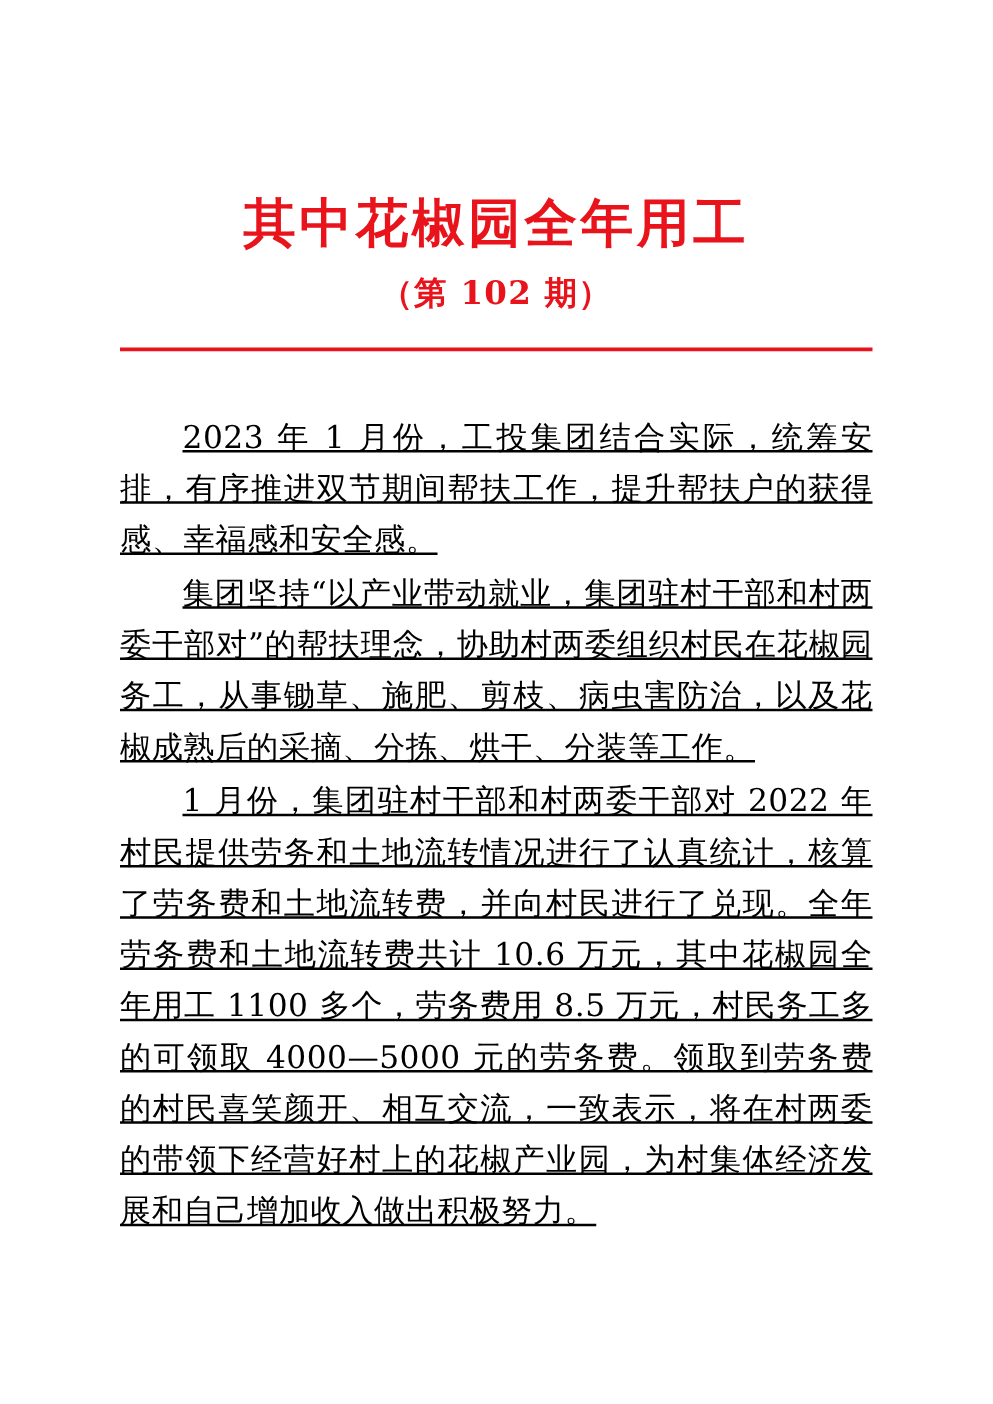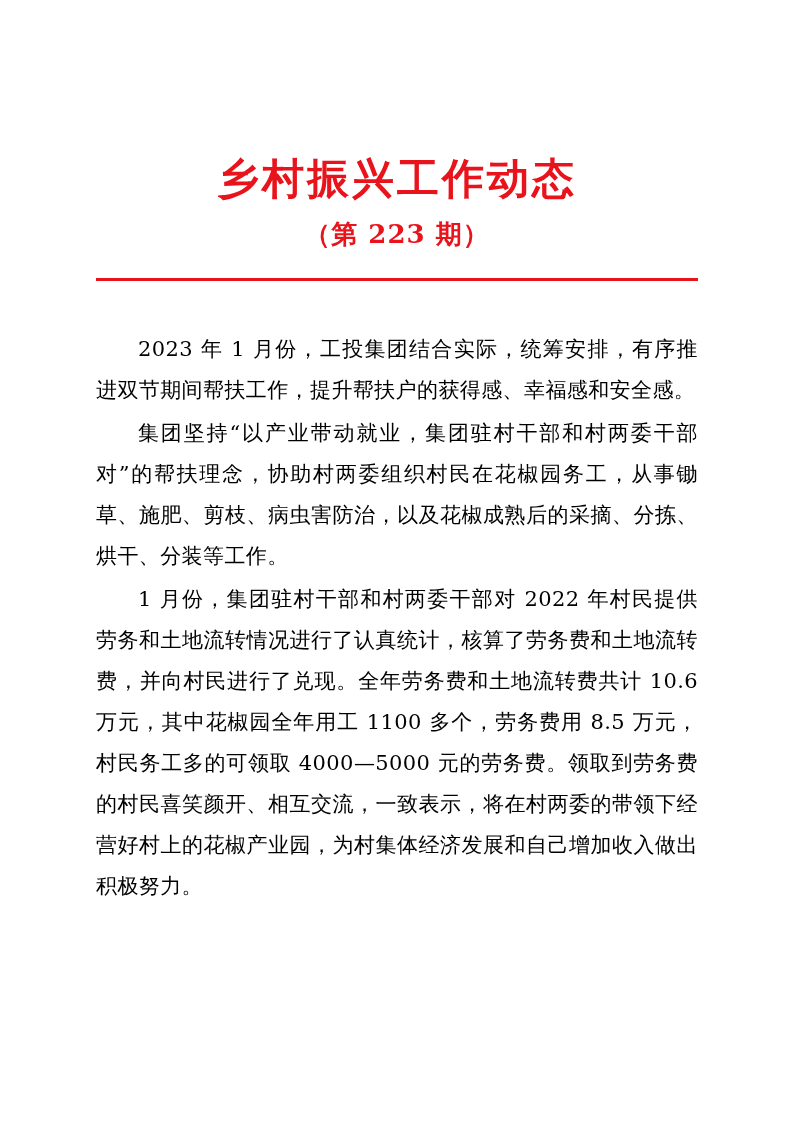--- a/index.html
+++ b/index.html
@@ -44,47 +44,48 @@
     margin: 26px 0 0 0;
     height: 0;
     border: none;
     border-top: 3px solid #e8131b;
   }
   .body-content {
     margin-top: 48px;
   }
   p.para {
     margin: 0 0 2px 0;
-    font-size: 21px;
+    font-size: 25px;
     line-height: 41px;
     text-align: justify;
     text-justify: inter-ideograph;
     text-indent: 2em;
     letter-spacing: 0.4px;
+    text-decoration: underline;
   }
   p.heading {
     margin: 0;
     font-size: 19.5px;
     line-height: 41px;
     font-weight: bold;
     text-indent: 2em;
     letter-spacing: 0.4px;
   }
   .heading .num {
     margin-right: 0.6em;
   }
 </style>
 </head>
 <body>
 
 <div class="page">
 
   <div class="masthead">
-    <div class="doc-title">乡村振兴工作动态</div>
-    <div class="doc-issue">（第 223 期）</div>
+    <div class="doc-title">其中花椒园全年用工</div>
+    <div class="doc-issue">（第 102 期）</div>
     <hr class="red-rule">
   </div>
 
   <div class="body-content">
 
     <p class="para">2023 年 1 月份，工投集团结合实际，统筹安排，有序推进双节期间帮扶工作，提升帮扶户的获得感、幸福感和安全感。</p>
 
 
     <p class="para">集团坚持“以产业带动就业，集团驻村干部和村两委干部对”的帮扶理念，协助村两委组织村民在花椒园务工，从事锄草、施肥、剪枝、病虫害防治，以及花椒成熟后的采摘、分拣、烘干、分装等工作。</p>
 

